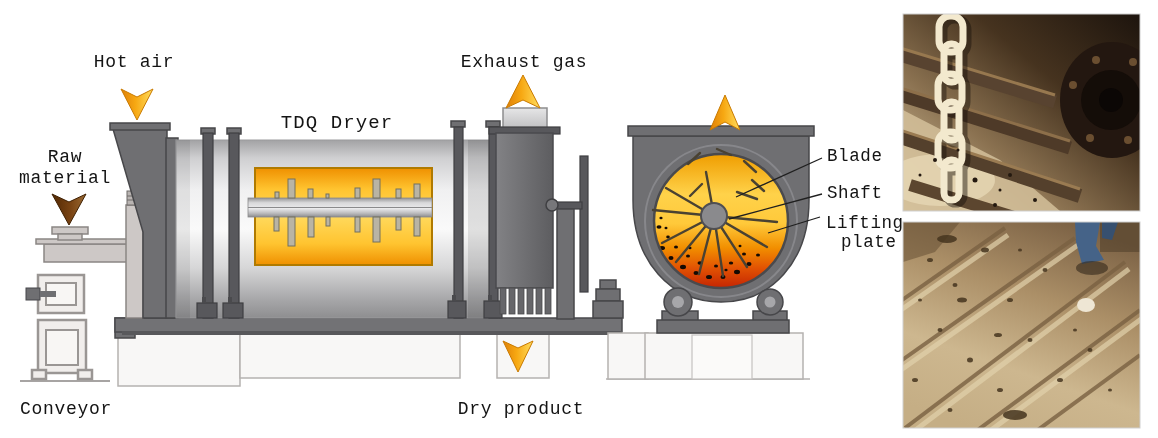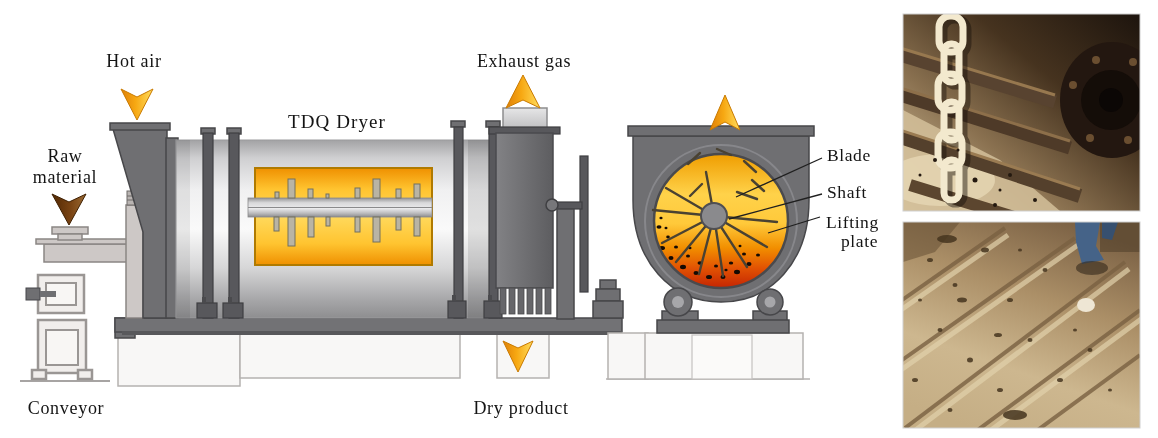--- a/index.html
+++ b/index.html
@@ -1,18 +1,18 @@
 <!DOCTYPE html>
 <html><head>
 <meta charset="utf-8">
 <style>
   html,body{margin:0;padding:0;background:#ffffff;}
   .canvas{
     position:relative;width:1158px;height:438px;background:#ffffff;overflow:hidden;
-    font-family:Liberation Serif, serif;
+    font-family:Liberation Mono, monospace;
   }
   svg{display:block;}
   .lbl{font-size:18px;fill:#141414;letter-spacing:0.7px;}
   .lbl-title{font-size:19px;fill:#141414;letter-spacing:1.1px;}
   .lbl-callout{font-size:17.5px;fill:#141414;letter-spacing:0.6px;}
   .leader{stroke:#1f1f1f;stroke-width:1.3;fill:none;}
   .machine{fill:#6f6f72;stroke:#47474a;stroke-width:1.5;}
   .machine-dk{fill:#58585c;stroke:#3f3f42;stroke-width:1.2;}
   .lightpart{fill:#cdc8c6;stroke:#8a8684;stroke-width:1.5;}
   .whitebox{fill:#f1eeec;stroke:#9a9694;stroke-width:2.5;}

